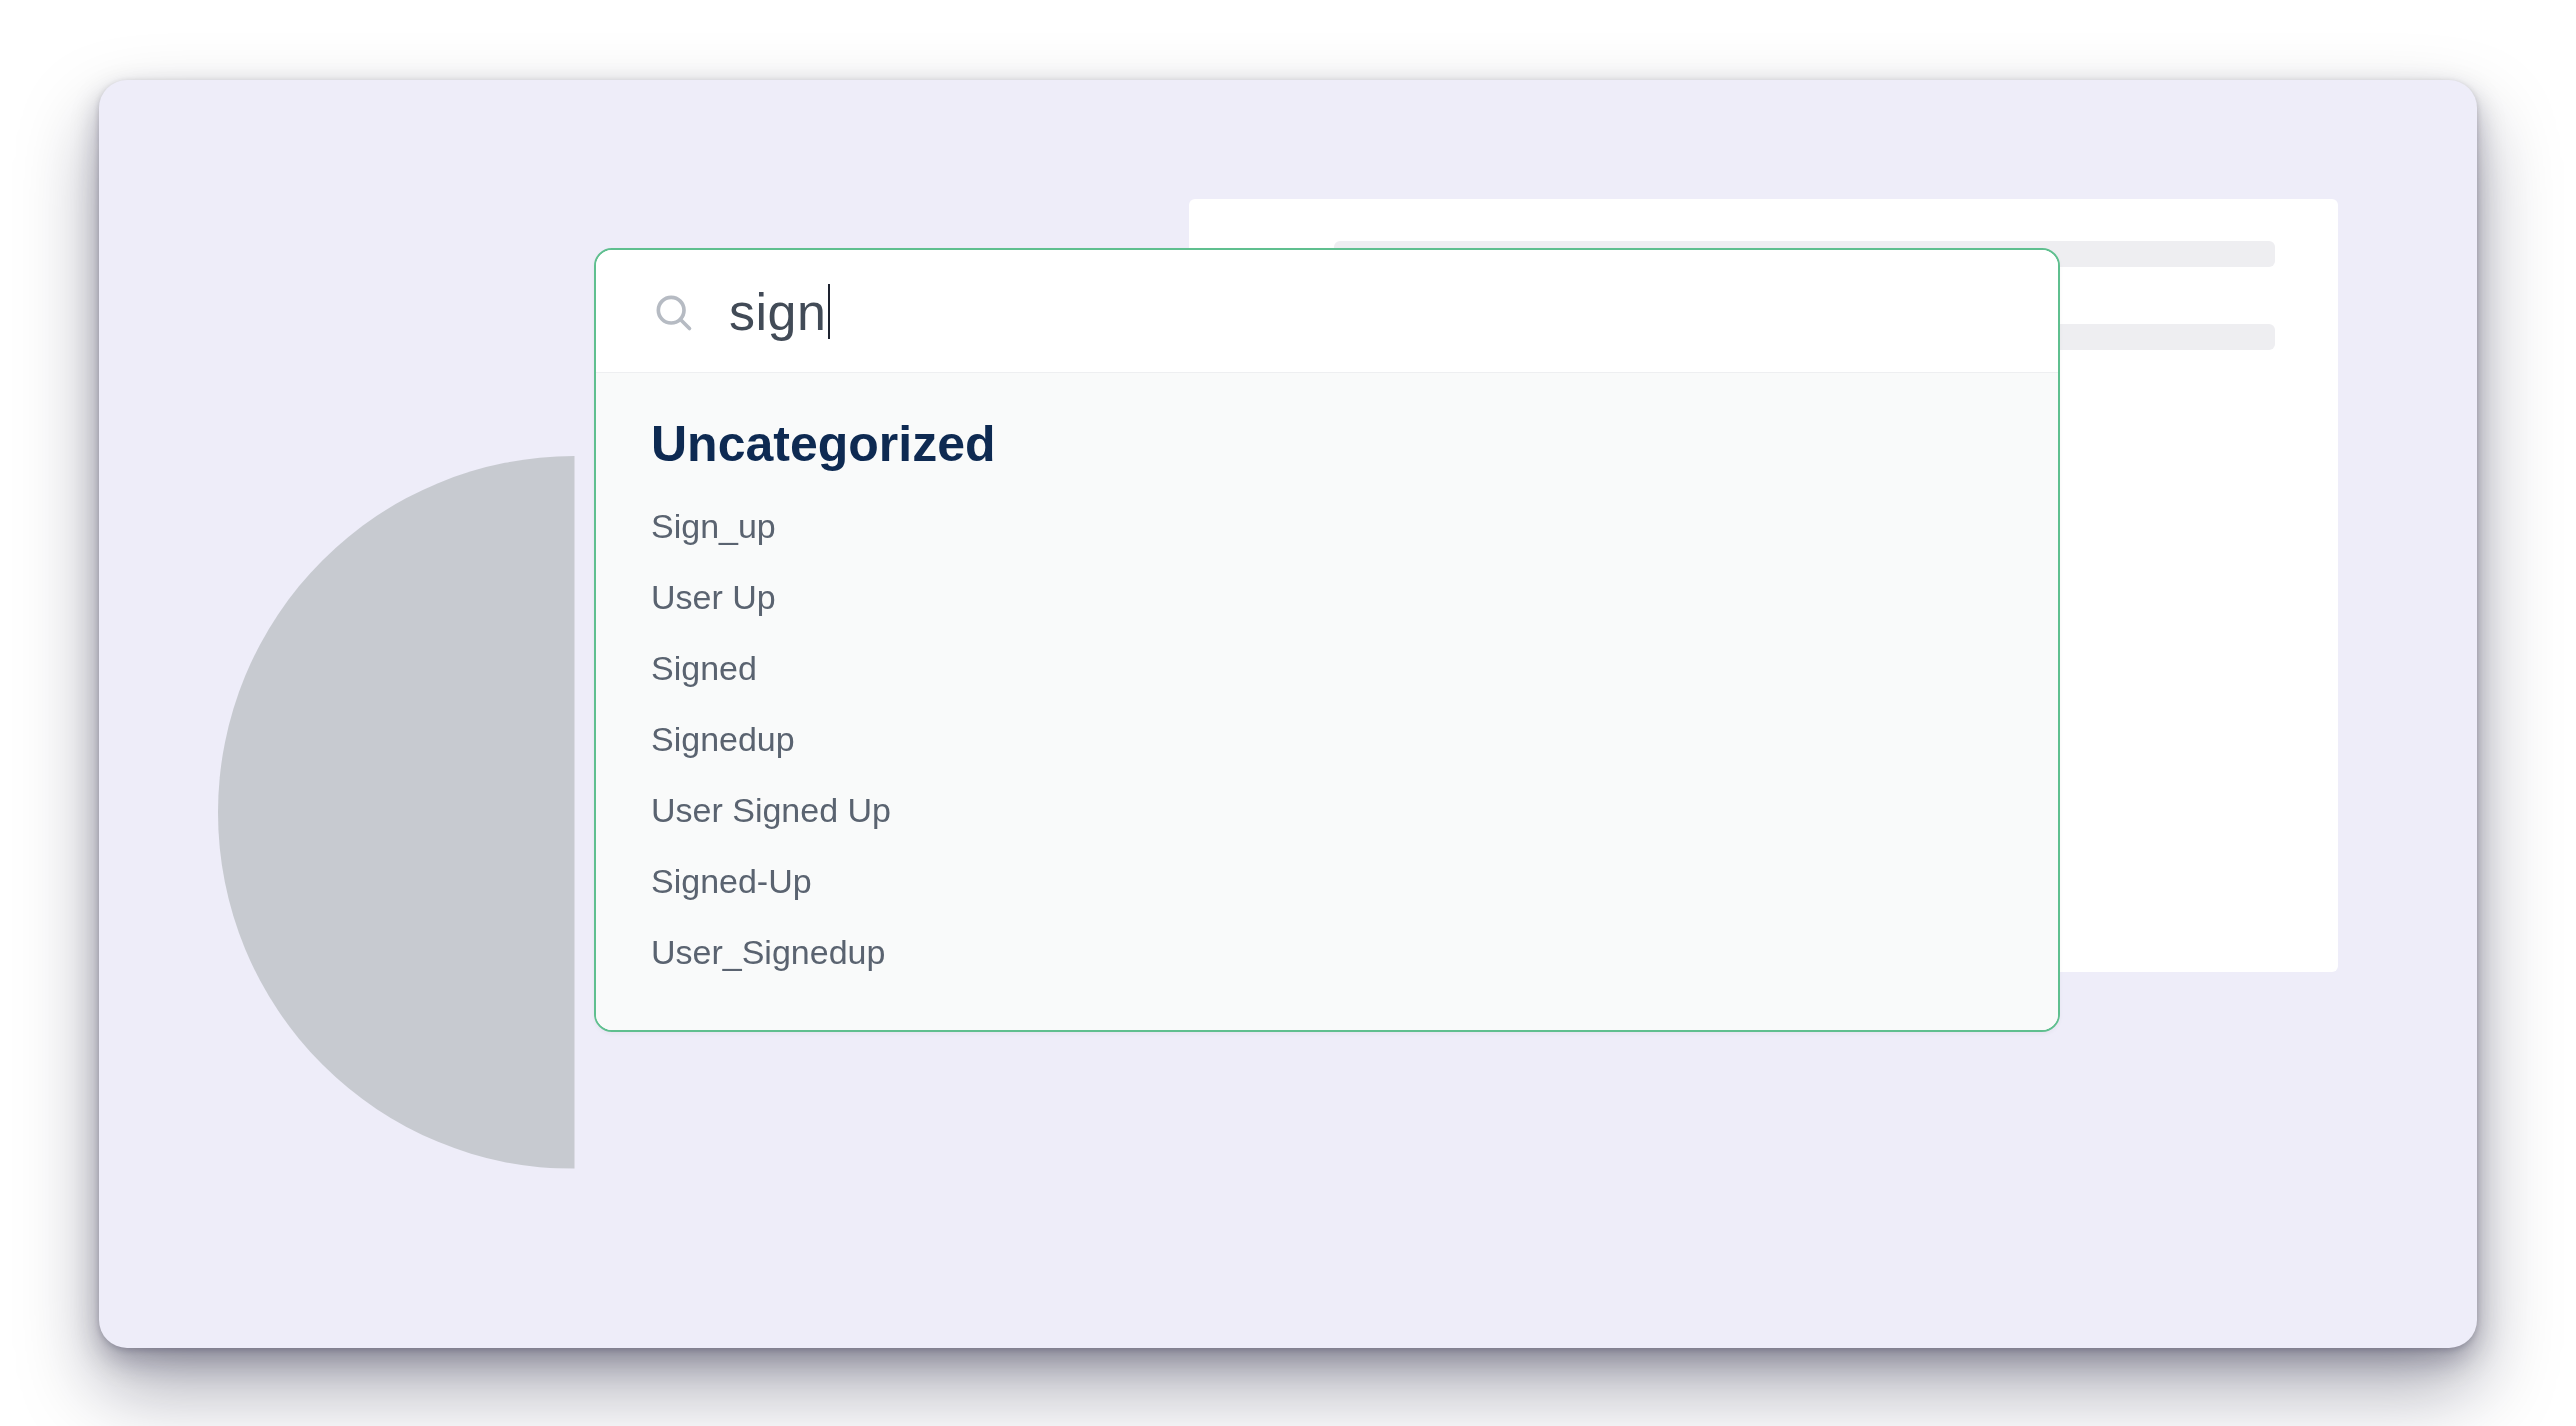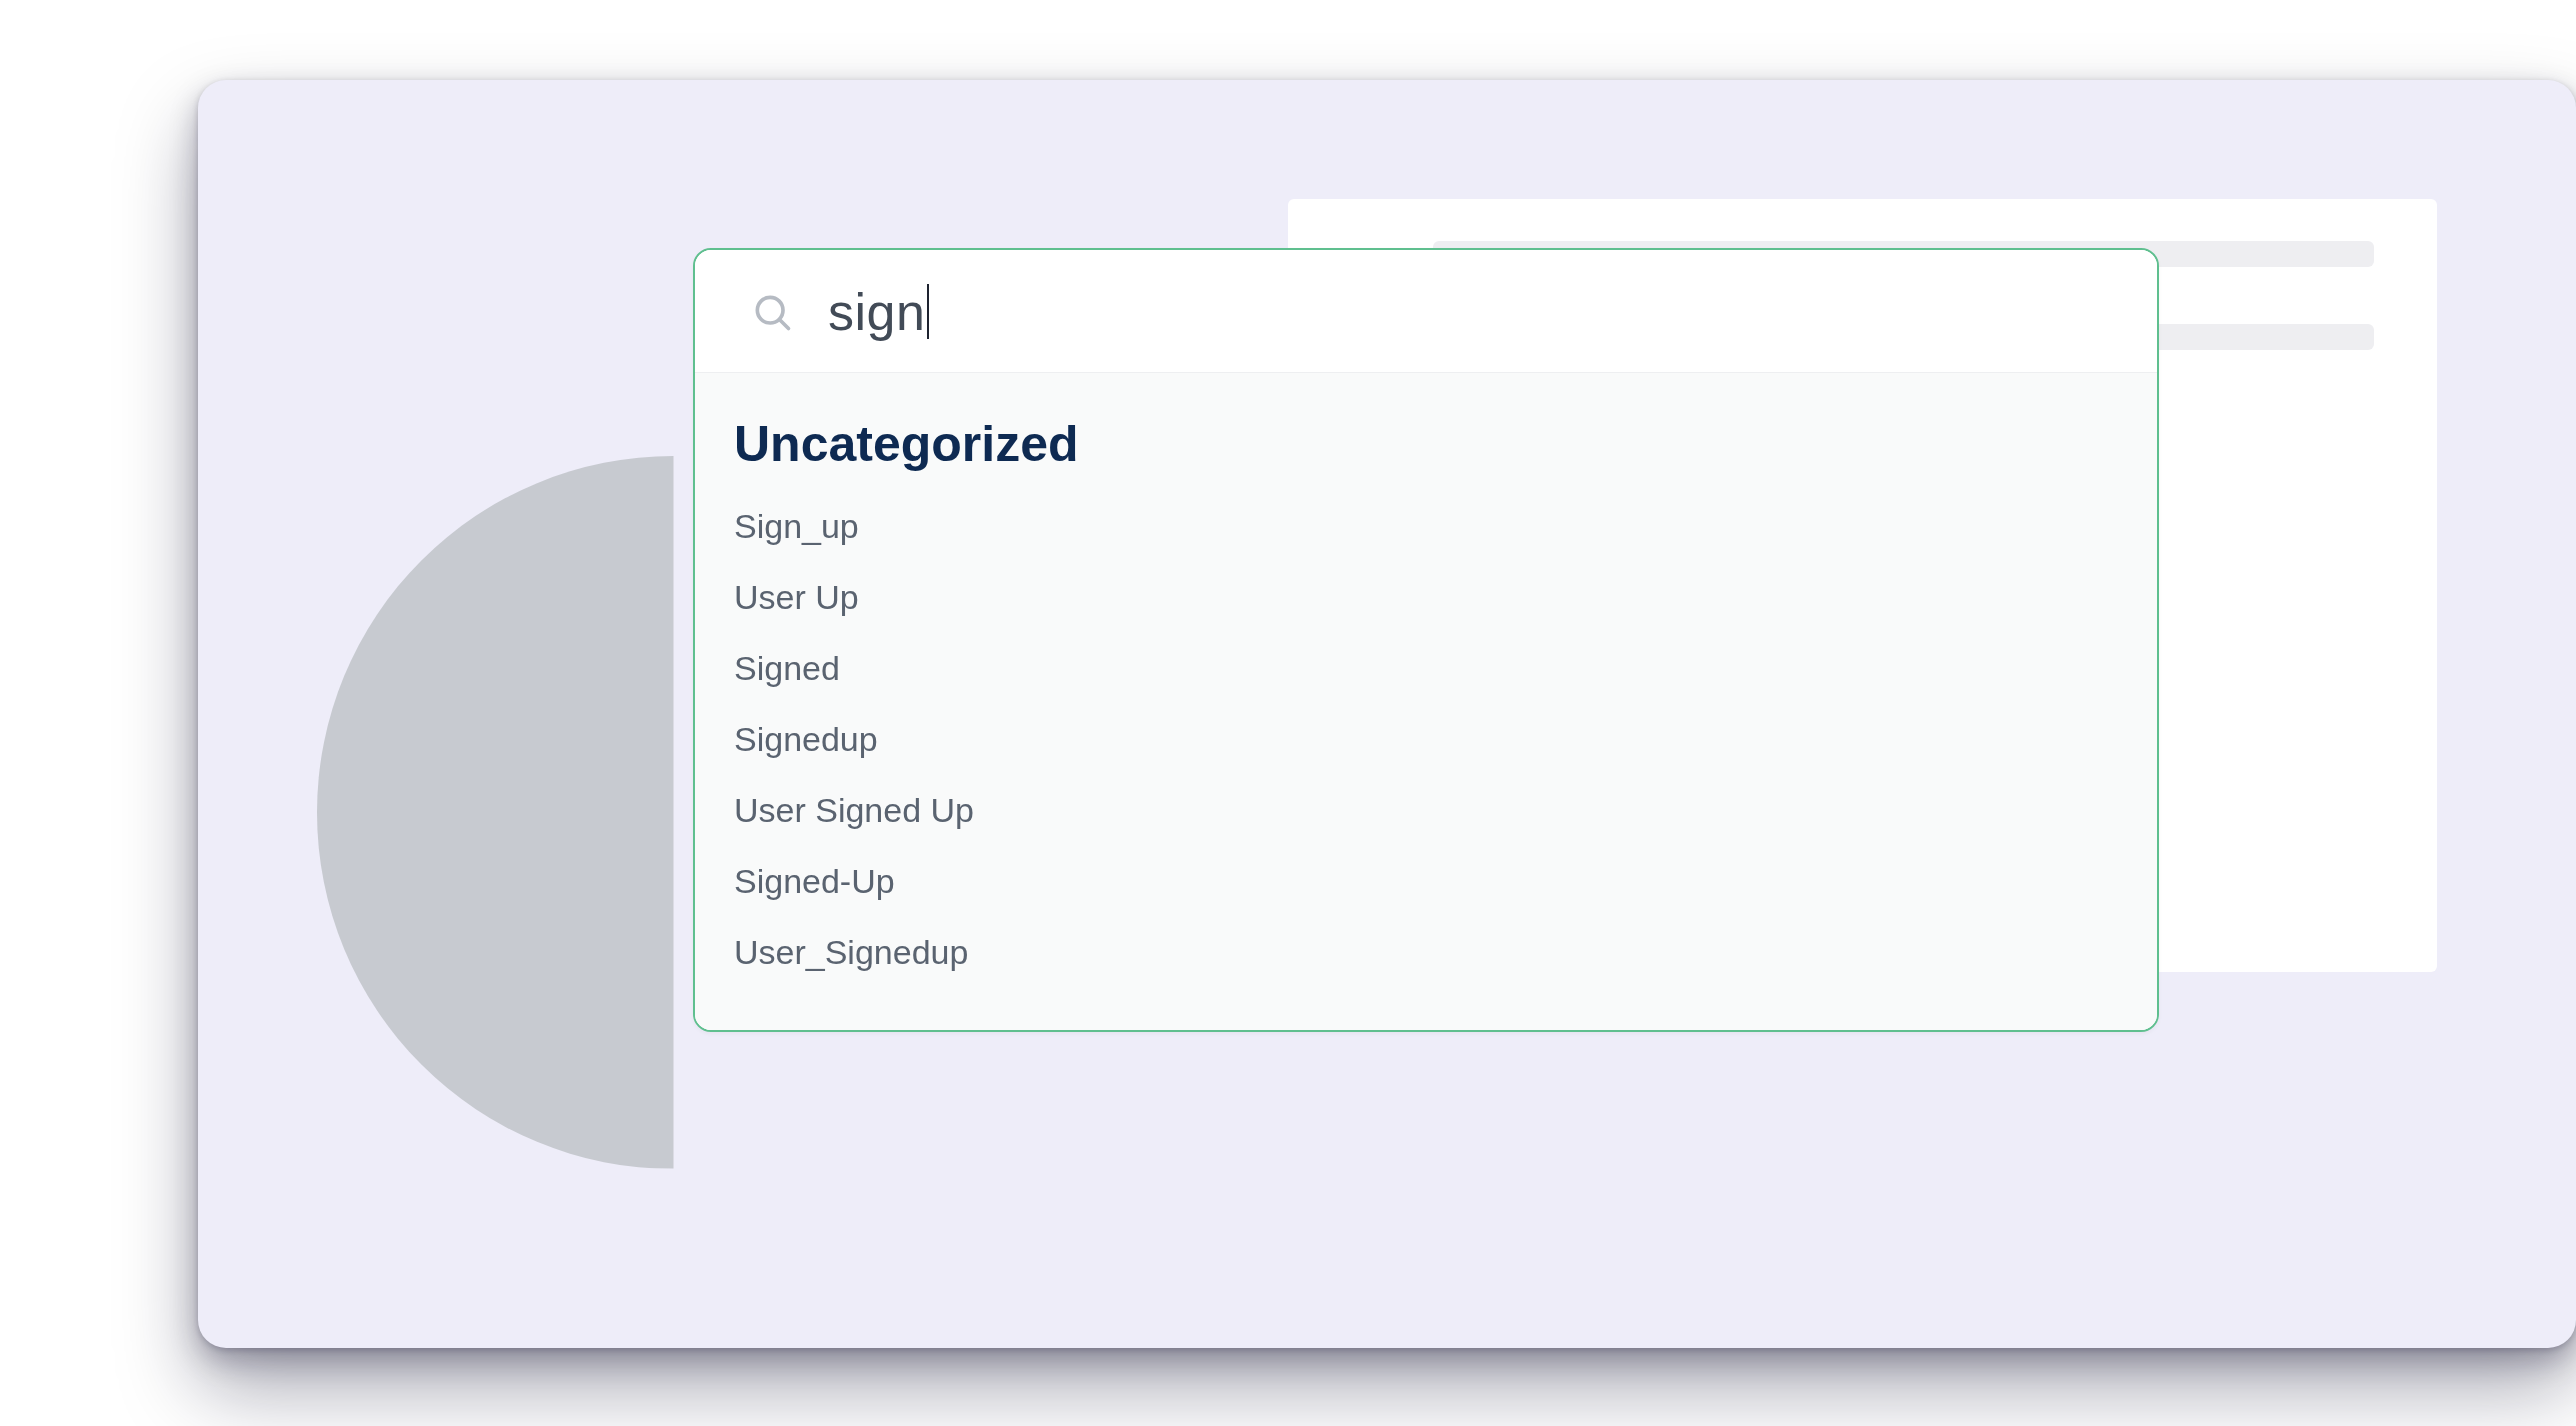--- a/index.html
+++ b/index.html
@@ -13,21 +13,21 @@
       width: 2576px;
       height: 1427px;
     }
 
     .stage {
       position: relative;
       width: 2576px;
       height: 1427px;
       display: flex;
       align-items: center;
-      justify-content: flex-end;
+      justify-content: center;
     }
 
     .card {
       position: relative;
       width: 2378px;
       height: 1268px;
       background: #EEEDF9;
       border-radius: 28px;
       overflow: hidden;
       box-shadow:
@@ -107,21 +107,21 @@
       display: inline-block;
       width: 2px;
       height: 55px;
       background: #1E2330;
       margin-left: 2px;
     }
 
     .results {
       background: #F9FAFA;
       border-top: 1px solid #EEEFF1;
-      padding: 30px 55px 42px 39px;
+      padding: 30px 55px 42px 55px;
     }
 
     .group-header {
       font-size: 50px;
       font-weight: 700;
       color: #0E2A52;
       padding: 12px 0 18px 0;
     }
 
     .result-item {

